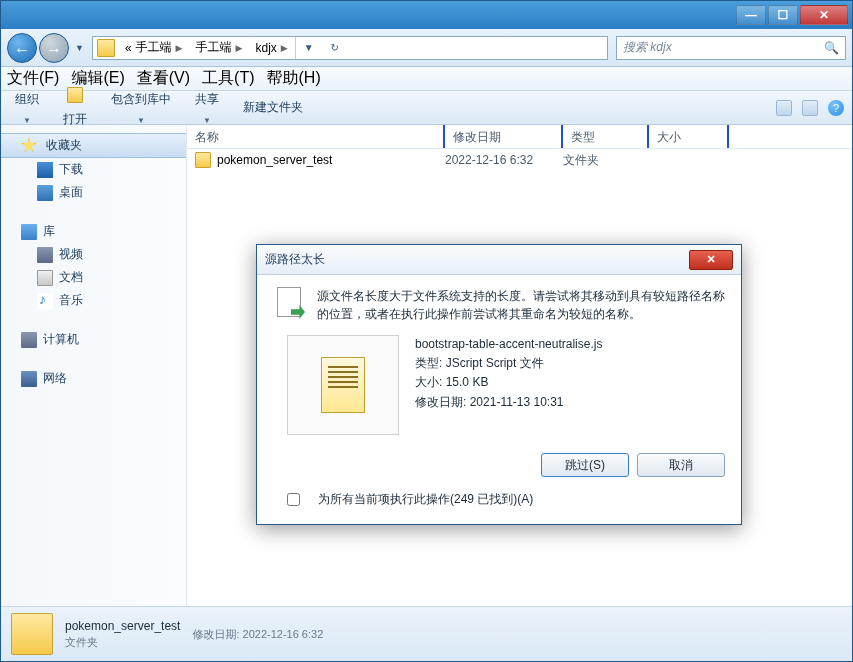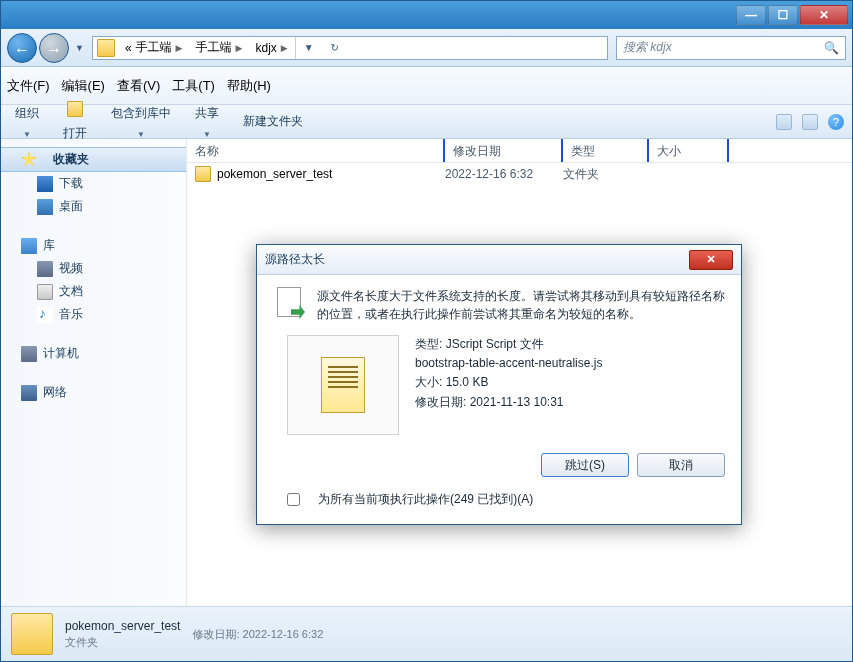--- a/index.html
+++ b/index.html
@@ -22,35 +22,35 @@
     .addressbar { flex: 1; height: 24px; background: #fff; border: 1px solid #8aa8c4; display: flex; align-items: center; font-size: 12px; }
     .ab-icon { width: 18px; height: 18px; background: linear-gradient(to bottom, #ffe9a3, #f5c94a); margin: 0 4px; border: 1px solid #c9a330; border-radius: 1px; }
     .crumb { padding: 0 6px; border-right: 1px solid transparent; display: flex; align-items: center; gap: 4px; height: 100%; }
     .crumb-sep { color: #666; font-size: 9px; }
     .ab-right { display: flex; border-left: 1px solid #ccc; height: 100%; }
     .ab-btn { width: 26px; display: flex; align-items: center; justify-content: center; font-size: 10px; color: #3a5a7a; }
     
     .searchbox { width: 230px; height: 24px; background: #fff; border: 1px solid #8aa8c4; display: flex; align-items: center; padding: 0 6px; font-size: 12px; color: #7a8a9a; font-style: italic; margin-left: 4px; }
     .searchbox .mag { margin-left: auto; font-style: normal; color: #3a6a9a; }
     
-    .menubar { background: linear-gradient(to bottom, #f7fbff, #eaf2fa); height: 38px; display: flex; align-items: center; padding: 0 6px; font-size: 13px; border-bottom: 1px solid #c9d8e6; gap: 12px; }
+    .menubar { background: linear-gradient(to bottom, #f7fbff, #eaf2fa); height: 24px; display: flex; align-items: center; padding: 0 6px; font-size: 16px; border-bottom: 1px solid #c9d8e6; gap: 12px; }
     
     .toolbar { background: linear-gradient(to bottom, #f1f7fd, #dbe9f6); height: 34px; display: flex; align-items: center; padding: 0 8px; font-size: 12px; color: #1a3a5a; border-bottom: 1px solid #b8cde0; gap: 12px; }
     .tb-item { display: flex; align-items: center; gap: 8px; padding: 4px 6px; flex-direction: column; }
     .tb-item .arr { font-size: 8px; color: #4a6a8a; }
     .tb-right { margin-left: auto; display: flex; align-items: center; gap: 10px; }
     .tb-icn { width: 16px; height: 16px; background: #6aa0d8; border-radius: 2px; }
     .tb-icn.help { background: radial-gradient(circle at 35% 30%, #7ac0ff, #2a8fe0); border-radius: 50%; display: flex; align-items: center; justify-content: center; color: #fff; font-size: 11px; }
     .tb-icn.view { background: linear-gradient(to bottom, #e0edfa, #c0d6ee); border: 1px solid #9ab8d4; }
     
     .content { flex: 1; display: flex; background: #fff; overflow: hidden; }
     
     .sidebar { width: 186px; background: linear-gradient(to right, #f4f8fc, #fafcfe); border-right: 1px solid #e0e8f0; padding: 8px 0; font-size: 12px; color: #1a3a5a; overflow: hidden; }
     .tree-section { margin-bottom: 16px; }
-    .tree-hdr { display: flex; align-items: center; gap: 16px; padding: 3px 8px 3px 20px; font-weight: bold; }
+    .tree-hdr { display: flex; align-items: center; gap: 9px; padding: 3px 8px 3px 20px; font-weight: normal; }
     .tree-hdr.selected { background: linear-gradient(to bottom, #e6f0fb, #c7ddf2); border: 1px solid #9cc1e2; border-left: none; border-right: none; }
     .tree-item { display: flex; align-items: center; gap: 6px; padding: 3px 8px 3px 36px; }
     .tree-root { display: flex; align-items: center; gap: 6px; padding: 3px 8px 3px 20px; }
     .ico { width: 16px; height: 16px; display: inline-block; }
     .ico.star { background: radial-gradient(circle, #ffe066 40%, #f5c000 60%); clip-path: polygon(50% 0%, 61% 35%, 98% 35%, 68% 57%, 79% 91%, 50% 70%, 21% 91%, 32% 57%, 2% 35%, 39% 35%); }
     .ico.folder { background: linear-gradient(to bottom, #ffe9a3, #f5c94a); border: 1px solid #c9a330; border-radius: 1px; }
     .ico.dl { background: linear-gradient(to bottom, #4a90d8, #1a60a8); position: relative; }
     .ico.desktop { background: linear-gradient(to bottom, #5aa0e0, #3070b0); border-radius: 1px; }
     .ico.recent { background: linear-gradient(to bottom, #c0d0e0, #90a8c0); border-radius: 1px; }
     .ico.lib { background: linear-gradient(to bottom, #6ab0f0, #3a80c8); border-radius: 1px; }
@@ -275,22 +275,22 @@
           <div class="paper"></div>
           <div class="arrow"></div>
         </div>
       <div class="dlg-msg-text">源文件名长度大于文件系统支持的长度。请尝试将其移动到具有较短路径名称的位置，或者在执行此操作前尝试将其重命名为较短的名称。</div>
     </div>
     <div class="dlg-file">
       <div class="dlg-file-icon">
           <div class="script-icon"></div>
         </div>
       <div class="dlg-file-info">
+        <div>bootstrap-table-accent-neutralise.js</div>
         <div><span>类型:</span> <span>JScript Script 文件</span></div>
-        <div>bootstrap-table-accent-neutralise.js</div>
         <div><span>大小:</span> <span>15.0 KB</span></div>
         <div><span>修改日期:</span> <span>2021-11-13 10:31</span></div>
       </div>
     </div>
     <div class="dlg-buttons">
       <div class="dlg-btn primary">跳过(S)</div>
       <div class="dlg-btn">取消</div>
     </div>
     <label class="dlg-checkbox">
       <input type="checkbox" style="">

